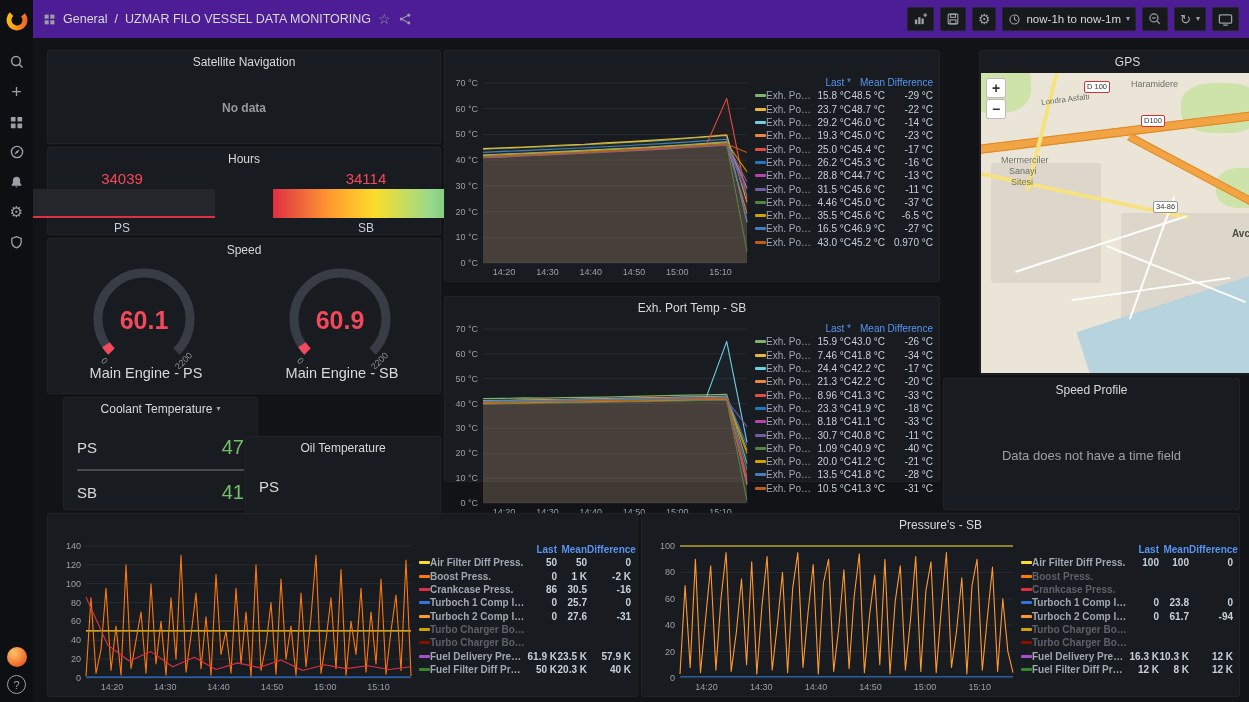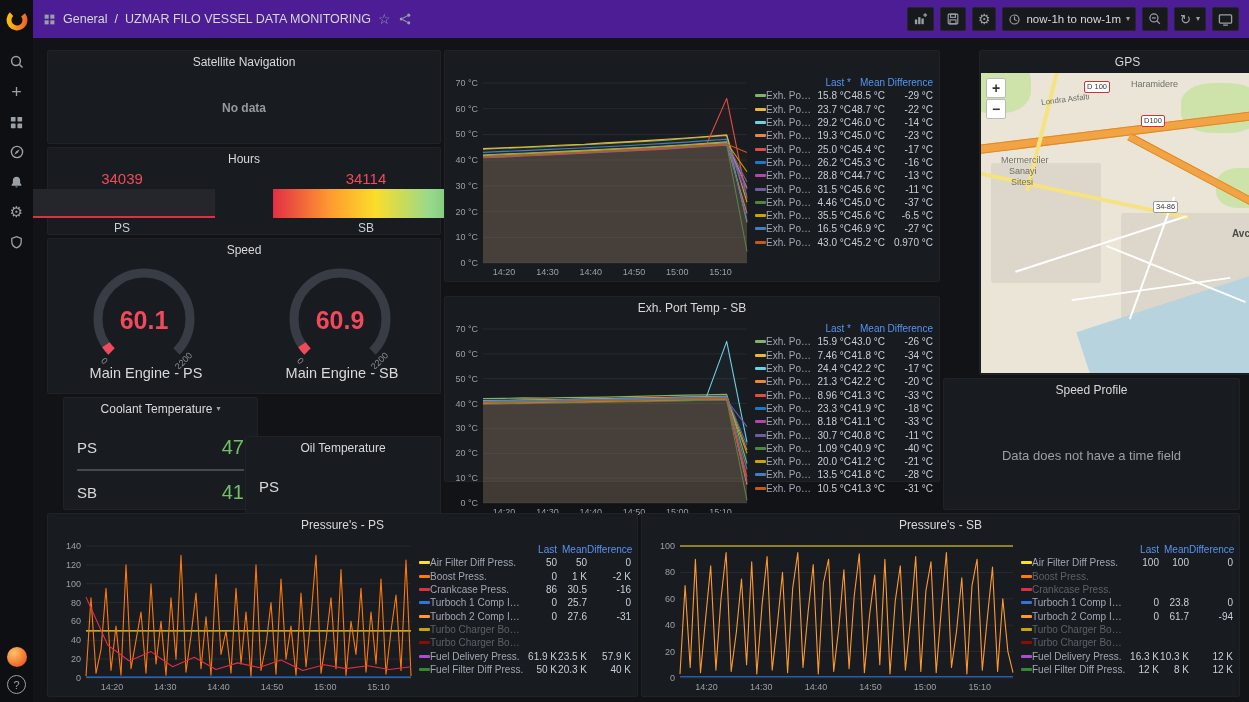--- a/index.html
+++ b/index.html
@@ -51,21 +51,21 @@
   .kv-value{font-size:20px;color:#73BF69;}
   
   .chart-area{position:absolute;}
   .exh-chart{left:2px;top:24px;right:186px;bottom:2px;}
   .pressure-chart{left:2px;top:24px;right:220px;bottom:2px;}
   .tick{fill:#9aa0a6;font-size:9px;}
   .legend{position:absolute;font-size:10px;line-height:13px;color:#c7d0d9;}
   .legend-exh{top:25px;right:6px;width:178px;}
   .legend-exh .lrow{grid-template-columns:1fr 38px 34px 48px;}
   .legend-pressure{top:29px;right:6px;width:212px;}
-  .legend-pressure .lrow{grid-template-columns:1fr 32px 30px 44px;}
+  .legend-pressure .lrow{grid-template-columns:1fr 32px 30px 44px;font-weight:bold;}
   .lrow{display:grid;align-items:center;height:13.3px;}
   .lval{text-align:right;white-space:nowrap;}
   .lcolhead{color:#5794F2;}
   .lname{display:flex;align-items:center;overflow:hidden;white-space:nowrap;color:#9fa7b3;}
   .swatch{width:11px;height:3px;border-radius:1px;flex:0 0 auto;}
   .sname{overflow:hidden;text-overflow:ellipsis;}
   .lrow.dim .sname{color:#5d6269;}
   
   .map{position:absolute;left:1px;right:1px;top:22px;bottom:1px;overflow:hidden;background:#ebe5d8;}
   .m-block{position:absolute;background:#dcd7ca;border-radius:3px;}
@@ -670,21 +670,20 @@
         <div class="m-info">i</div>
       </div>
     </section>
 
     <section class="panel" style="left:910px;top:340px;width:297px;height:132px;">
       <div class="ptitle">Speed Profile</div>
       <div class="center-msg light">Data does not have a time field</div>
     </section>
 
     <section class="panel" style="left:14px;top:475px;width:591px;height:184px;">
-      <div class="ptitle">Pressure's - PS</div>
       <div class="chart-area pressure-chart">
           <svg width="367" height="156">
             <line x1="36" x2="361" y1="140.0" y2="140.0" stroke="rgba(255,255,255,0.07)"></line>
             <text x="31" y="143.0" text-anchor="end" class="tick">0</text>
             <line x1="36" x2="361" y1="121.1" y2="121.1" stroke="rgba(255,255,255,0.07)"></line>
             <text x="31" y="124.1" text-anchor="end" class="tick">20</text>
             <line x1="36" x2="361" y1="102.3" y2="102.3" stroke="rgba(255,255,255,0.07)"></line>
             <text x="31" y="105.3" text-anchor="end" class="tick">40</text>
             <line x1="36" x2="361" y1="83.4" y2="83.4" stroke="rgba(255,255,255,0.07)"></line>
             <text x="31" y="86.4" text-anchor="end" class="tick">60</text>

